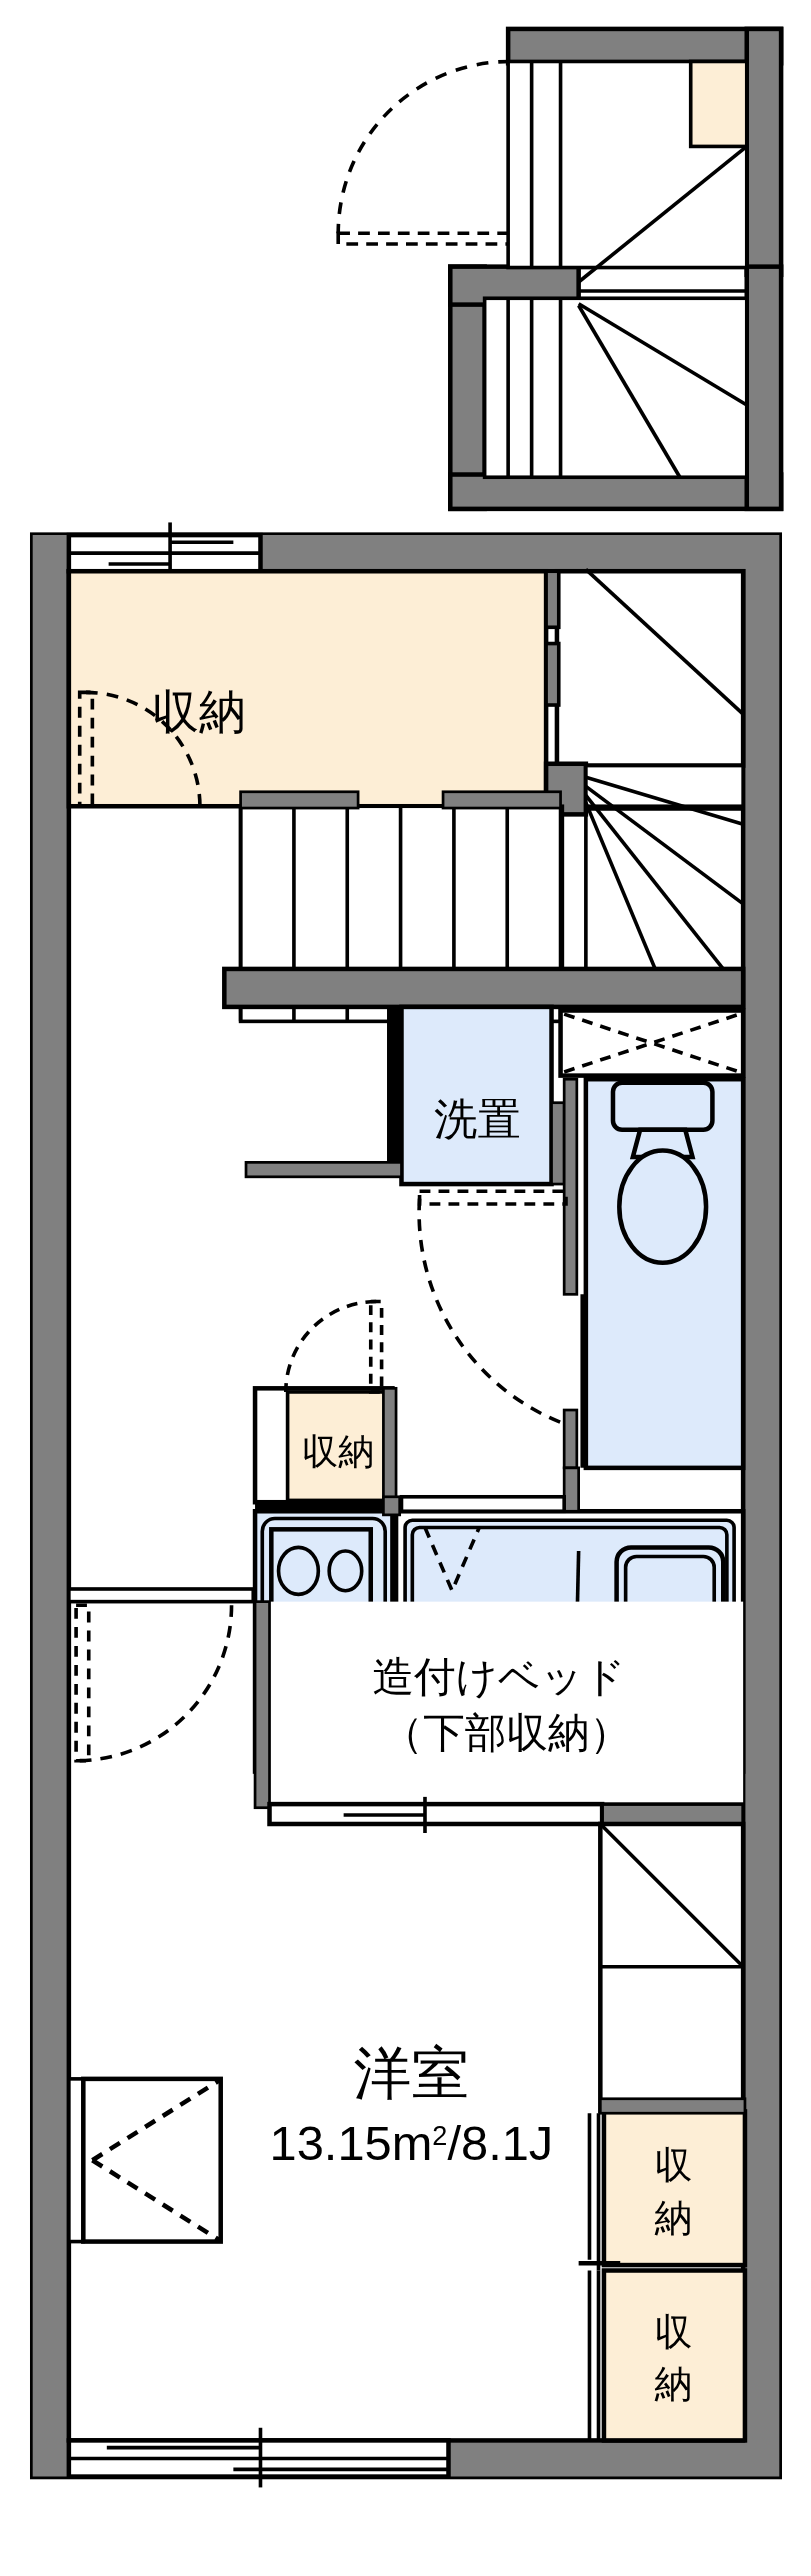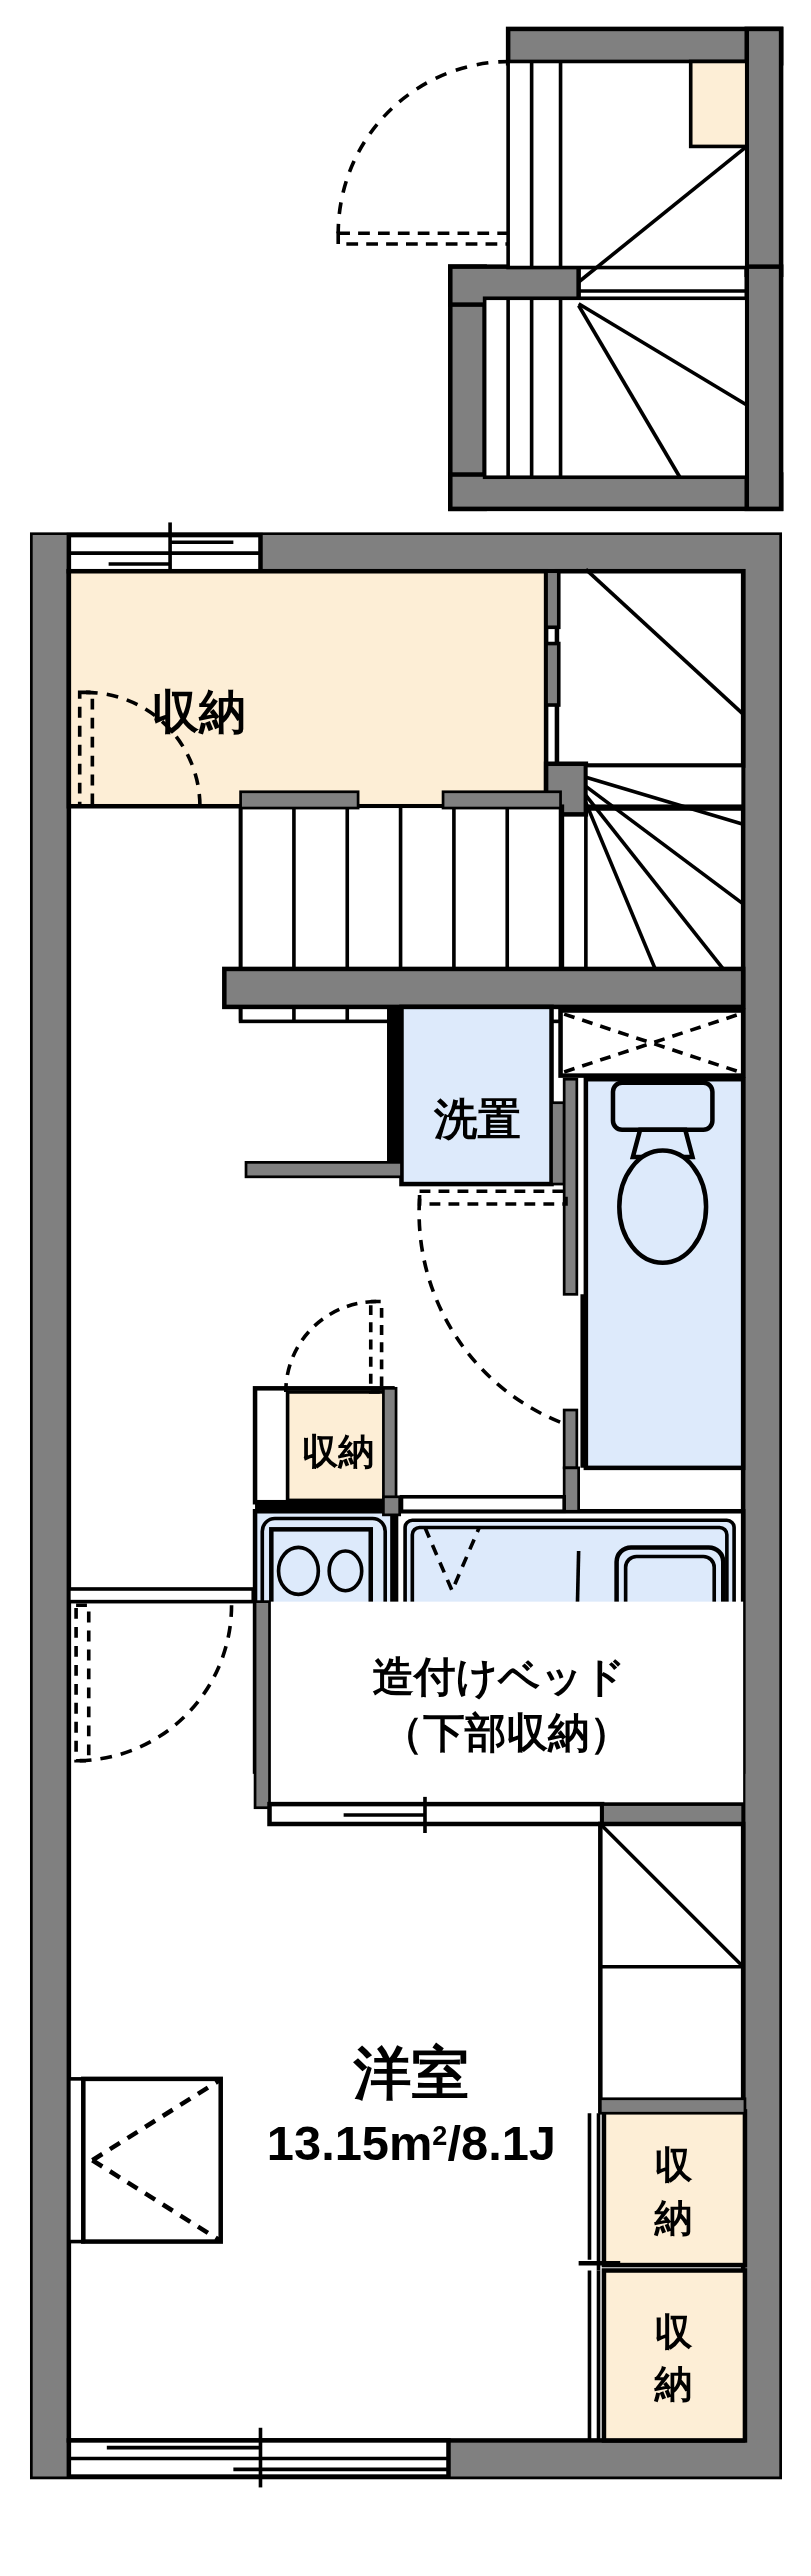--- a/index.html
+++ b/index.html
@@ -1,17 +1,17 @@
 <!DOCTYPE html>
 <html style="font-size:14.5px"><head>
 <meta charset="utf-8">
 <style>
   html,body{margin:0;padding:0;background:#ffffff;}
   body{font-family:"Liberation Sans","DejaVu Sans",sans-serif;}
-  #plan-root{position:relative;width:812px;height:2576px;background:#fff;overflow:hidden;font-weight:bold;}
+  #plan-root{position:relative;width:812px;height:2576px;background:#fff;overflow:hidden;}
   svg{display:block;}
   .jp{font-family:"DejaVu Sans","Liberation Sans",sans-serif;}
 </style>
 </head>
 <body>
 
 <div id="plan-root">
 <svg width="812" height="2576" viewBox="0 0 898 2850" xmlns="http://www.w3.org/2000/svg">
 
   <rect x="0" y="0" width="898" height="2850" fill="#ffffff"></rect>

